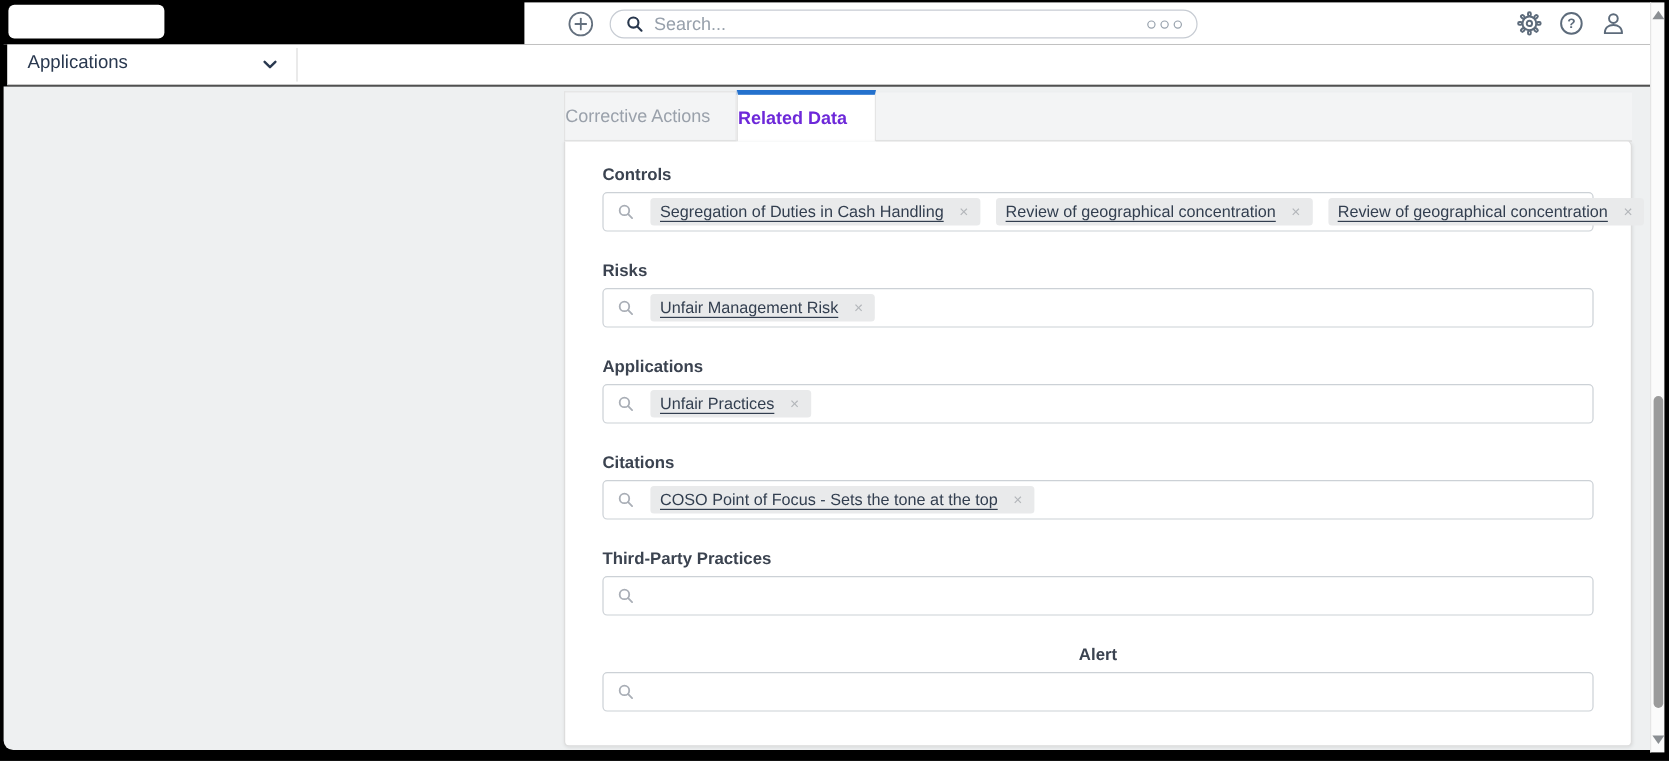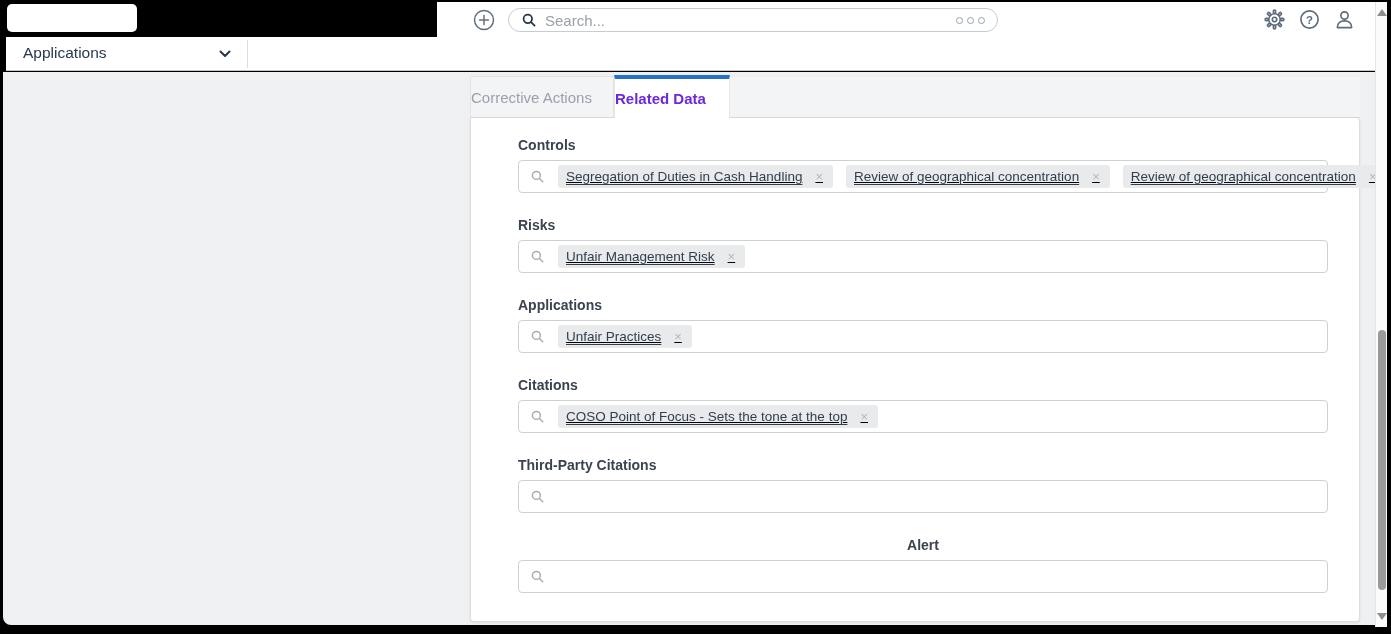--- a/index.html
+++ b/index.html
@@ -45,28 +45,28 @@
   .tab-active { left:614px; top:75px; width:116px; height:43px; background:#fff; color:#6d28d9; font-weight:bold;
                 border-top:4px solid #2471cd; border-left:1px solid #e5e5e5; border-right:1px solid #e5e5e5; }
   .tab-filler { left:730px; top:76px; width:630px; height:42px; background:#f3f4f5; position:absolute;
                 border-bottom:1px solid #d9d9d9; border-top:1px solid #eceeef; }
 
   
   .panel-body { position:absolute; left:470px; top:118px; width:890px; height:504px; background:#fff;
                 border:1px solid #ddd; border-top:none; border-radius:0 4px 4px 4px;
                 box-shadow:0 1px 3px rgba(0,0,0,.08); padding:19px 31px; }
 
-  .field-group { margin-bottom:24px;margin-left:16px; }
+  .field-group { margin-bottom:24px; }
   .field-group:last-child { margin-bottom:0;text-align:center; }
   .field-label { font-size:14px; font-weight:bold; color:#3b4350; margin-bottom:7px; }
   .field-input { height:33px; border:1px solid #ccd1d6; border-radius:4px; background:#fff;
                  display:flex; align-items:center; padding-left:11px; cursor:text; }
   .field-input .mag { width:15px; height:15px; color:#a9aeb6; flex:0 0 auto; }
   .chip { display:inline-flex; align-items:center; background:#e9eaeb; border-radius:3px; height:23px;
-          padding:0 8px; margin-left:13px; white-space:nowrap;text-decoration:underline; }
+          padding:0 8px; margin-left:13px; white-space:nowrap; }
   .chip:first-of-type { margin-left:12px; }
   .chip-text { font-size:13.5px; color:#323e4f; text-decoration:underline; text-underline-offset:3px; cursor:pointer; }
   .chip-x { font-size:13px; color:#b3b6ba; margin-left:11px; cursor:pointer; padding:0 2px; }
 
   
   .scrollbar { position:absolute; left:1375px; top:2px; width:12px; height:625px; background:#fbfbfb;
                border-left:1px solid #e5e5e5; }
   .scroll-up, .scroll-down { position:absolute; left:1px; width:0; height:0; cursor:pointer; }
   .scroll-up { top:7px; border-left:5px solid transparent; border-right:5px solid transparent;
                border-bottom:7px solid #8b8f93; }
@@ -241,21 +241,21 @@
       </span>
 
   <span class="chip">
     <span class="chip-text">COSO Point of Focus - Sets the tone at the top</span>
     <span class="chip-x">×</span>
   </span>
 </div>
   </div>
 
   <div class="field-group">
-    <div class="field-label">Third-Party Citations</div>
+    <div class="field-label">Third-Party Practices</div>
     <div class="field-input">
       <span class="mag">
         <svg viewBox="0 0 20 20" width="15" height="15" fill="none" stroke="currentColor" stroke-width="2">
           <circle cx="8.5" cy="8.5" r="5.3"></circle>
           <line x1="12.6" y1="12.6" x2="17" y2="17" stroke-linecap="round"></line>
         </svg>
       </span>
     </div>
   </div>
 

